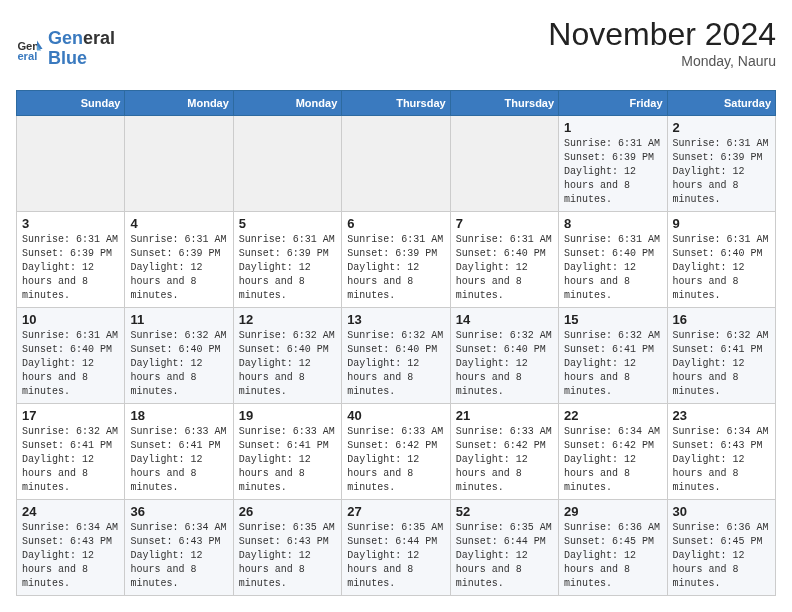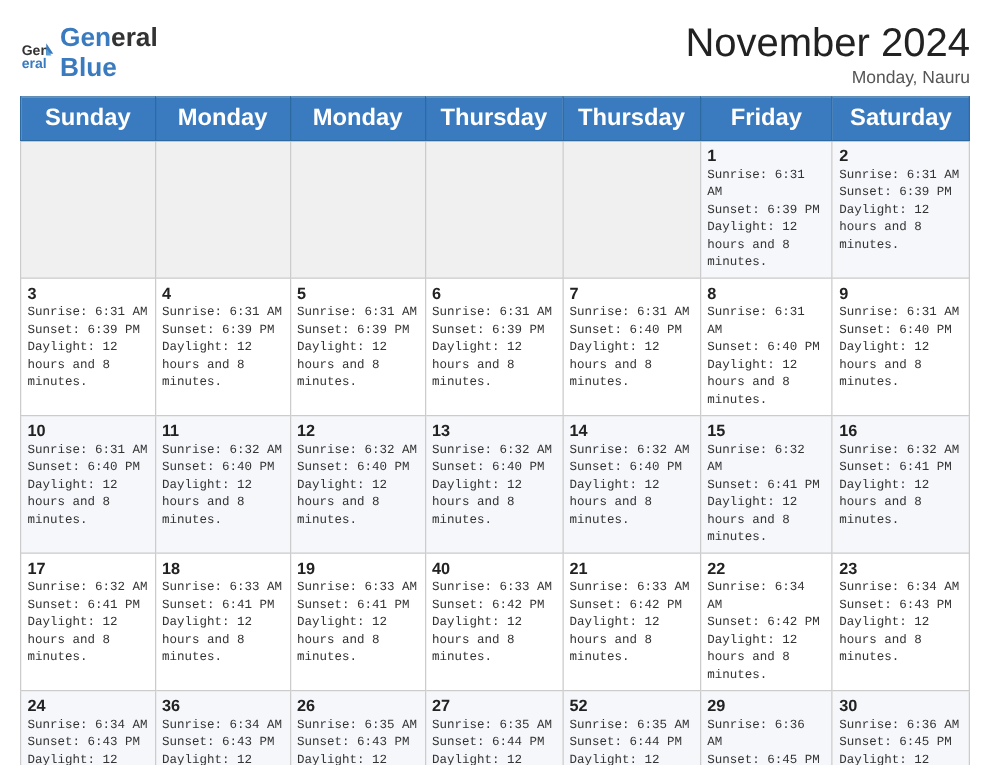--- a/index.html
+++ b/index.html
@@ -6,30 +6,30 @@
     body {
       font-family: Arial, sans-serif;
       background: #fff;
       width: 792px;
       min-height: 612px;
       padding: 16px;
     }
     .header {
       display: flex;
       justify-content: space-between;
-      align-items: center;
-      margin-bottom: 8px;
+      align-items: flex-end;
+      margin-bottom: 21px;
     }
     .logo {
       display: flex;
       align-items: center;
       gap: 4px;
     }
     .logo-text {
-      font-size: 21px;
+      font-size: 18px;
       font-weight: bold;
       color: #333;
       line-height: 1.1;
     }
     .logo-text span {
       color: #3a7abf;
     }
     .logo-icon {
       width: 28px;
       height: 28px;
@@ -46,24 +46,24 @@
       font-size: 14px;
       color: #555;
     }
     .calendar {
       width: 100%;
       border-collapse: collapse;
     }
     .calendar thead tr th {
       background: #3a7abf;
       color: #fff;
-      font-size: 19px;
+      font-size: 11px;
       font-weight: bold;
       padding: 6px 4px;
-      text-align: center;
+      text-align: right;
       border: 1px solid #2d6aa0;
     }
     .calendar tbody tr td {
       vertical-align: top;
       border: 1px solid #ccc;
       padding: 4px 5px;
       width: 113px;
       min-height: 80px;
       font-size: 10.5px;
       color: #333;

